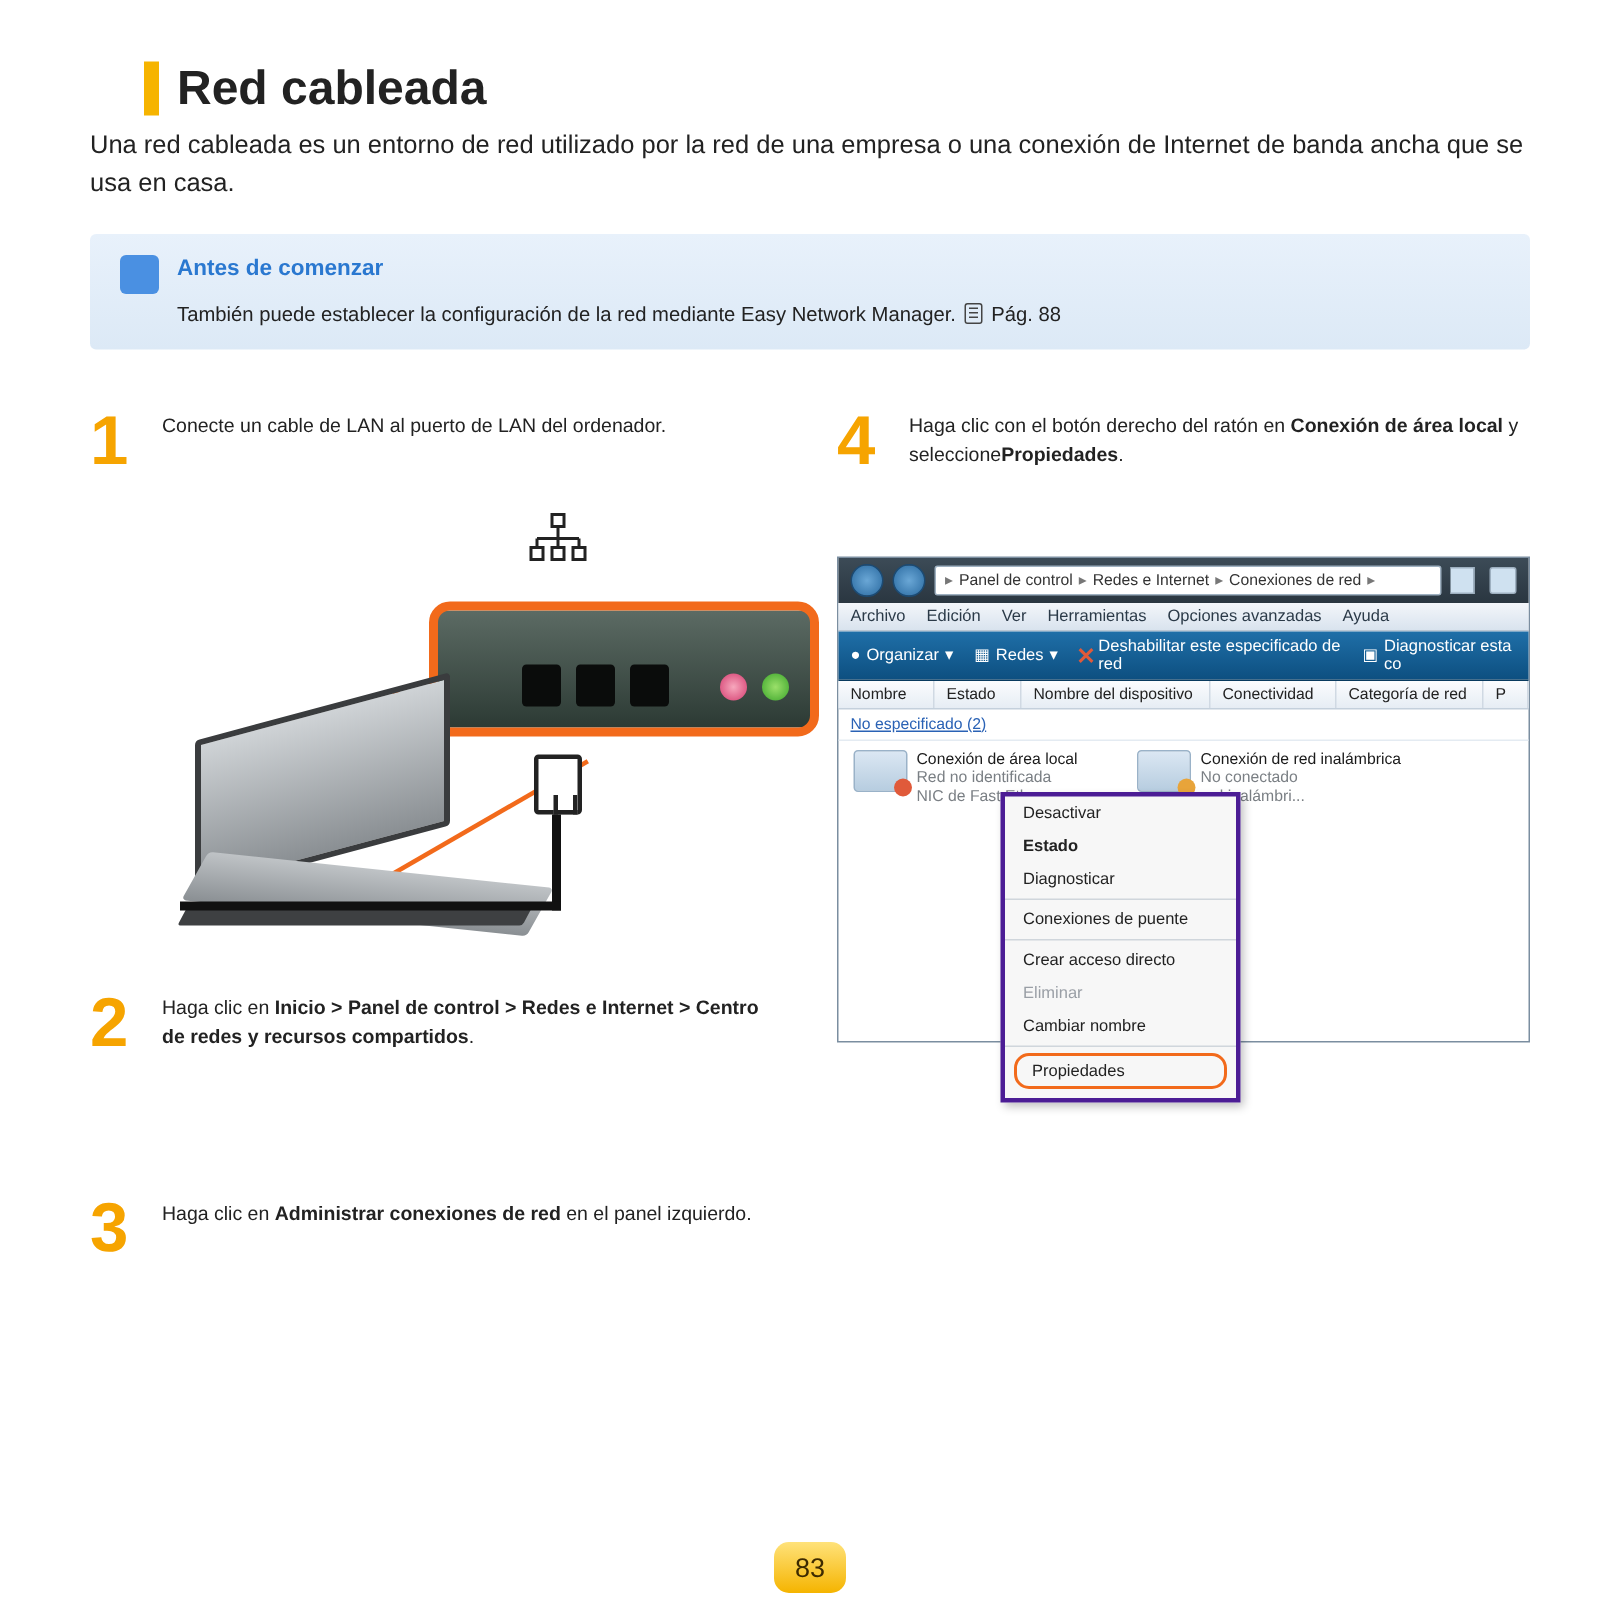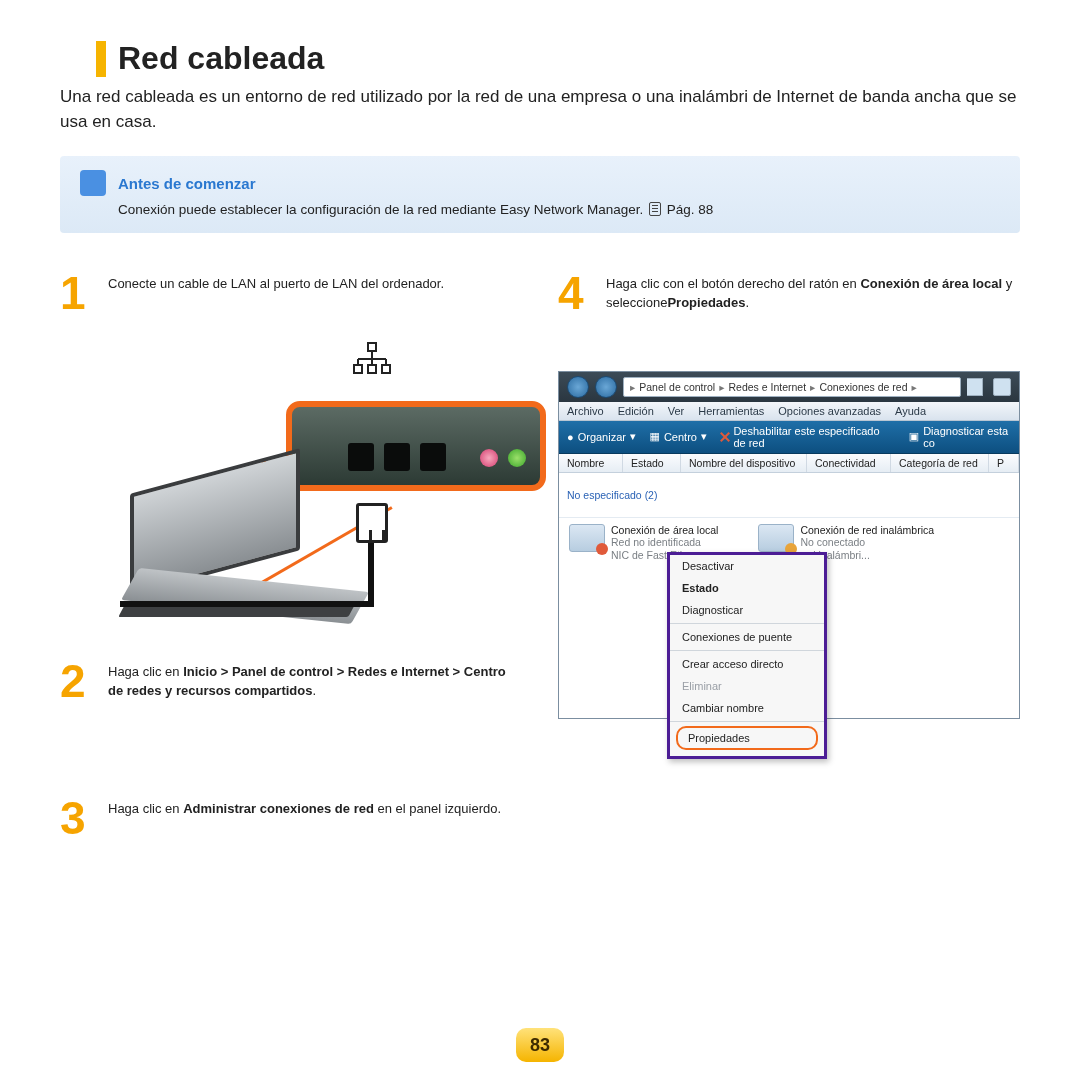--- a/index.html
+++ b/index.html
@@ -15,21 +15,21 @@
   .title-row { display: flex; align-items: center; gap: 12px; margin-bottom: 8px; padding-left: 36px; }
   .title-bar { width: 10px; height: 36px; background: #f6b400; }
   h1 { font-size: 32px; font-weight: bold; color: #222; }
   .intro { font-size: 17px; line-height: 1.45; margin-bottom: 22px; }
   .callout {
     background: linear-gradient(#e8f1fb,#dce9f6);
     border-radius: 4px;
     padding: 14px 20px 16px 20px;
     margin-bottom: 40px;
   }
-  .callout-head { display: flex; align-items: center; gap: 12px; margin-bottom: 6px; }
+  .callout-head { display: flex; align-items: flex-start; gap: 12px; margin-bottom: 6px; }
   .callout-square { width: 26px; height: 26px; background: #4a90e2; border-radius: 4px; }
   .callout-title { color: #2a78d0; font-weight: bold; font-size: 15px; }
   .callout-body { font-size: 13.5px; padding-left: 38px; }
   .page-ref-icon {
     display: inline-block; width: 12px; height: 14px; border: 1px solid #444;
     border-radius: 2px; vertical-align: -2px; margin: 0 2px; position: relative;
   }
   .page-ref-icon::before {
     content:""; position:absolute; left:2px; right:2px; top:2px; height:1px; background:#444;
     box-shadow: 0 3px 0 #444, 0 6px 0 #444;
@@ -122,21 +122,21 @@
   .toolbar {
     background: linear-gradient(#1f6fa8,#0d4f80); color:#fff; padding:4px 8px; display:flex;
     gap:14px; align-items:center; font-size:11px; border-bottom:1px solid #083a5e;
   }
   .tb-item{display:flex;align-items:center;gap:4px;}
   .tb-x{width:10px;height:10px;display:inline-block;position:relative;}
   .tb-x::before,.tb-x::after{content:"";position:absolute;left:4px;top:-1px;width:2px;height:12px;background:#e05a3a;}
   .tb-x::before{transform:rotate(45deg);} .tb-x::after{transform:rotate(-45deg);}
   .columns-hdr{display:flex;background:linear-gradient(#fbfcfe,#e6edf4);border-bottom:1px solid #c4d0dc;font-size:10.5px;}
   .ch{padding:3px 8px;border-right:1px solid #d0d9e3;}
-  .cat-row{color:#2a62b5;padding:16px 8px;font-size:10.5px;border-bottom:1px solid #e4ebf2;}
+  .cat-row{color:#2a62b5;padding:4px 8px;font-size:10.5px;border-bottom:1px solid #e4ebf2;text-decoration:underline;}
   .conns{display:flex;gap:40px;padding:6px 10px 0 10px;position:relative;height:200px;}
   .conn{display:flex;gap:6px;}
   .conn-icon{width:36px;height:28px;background:linear-gradient(#dbe7f3,#b7cde0);border:1px solid #9ab2c8;border-radius:3px;position:relative;}
   .conn-icon::after{content:"";position:absolute;right:-4px;bottom:-4px;width:12px;height:12px;border-radius:50%;background:#e05a3a;}
   .conn-icon.wl::after{background:#e8a43a;}
   .conn-text{font-size:10.5px;line-height:1.2;}
   .conn-text .t{color:#1a1a1a;}
   .conn-text .s{color:#7a7f84;}
   .context-menu{
     position:absolute; left:108px; top:34px; width:160px; background:#f7f7f7;
@@ -149,39 +149,39 @@
   .cm-item.prop{
     border:2px solid #f26a1b; border-radius:10px; margin:4px 6px 6px 6px; padding:4px 10px;
   }
 
   
   .pagenum{
     position:absolute; left:50%; bottom:18px; transform:translateX(-50%);
     width:48px; height:34px; border-radius:10px;
     background:linear-gradient(#ffe27a,#f5b400);
     display:flex;align-items:center;justify-content:center;
-    color:#3d2a00;font-size:18px;font-weight:bold;
+    color:#3d2a00;font-size:18px;font-weight:normal;
   }
 </style>
 </head>
 <body>
 
 <div class="title-row">
   <div class="title-bar"></div>
   <h1>Red cableada</h1>
 </div>
-<p class="intro">Una red cableada es un entorno de red utilizado por la red de una empresa o una inalámbri de Internet de banda ancha que se usa en casa.</p>
+<p class="intro">Una red cableada es un entorno de red utilizado por la red de una empresa o una conexión de Internet de banda ancha que se usa en casa.</p>
 
 <div class="callout">
   <div class="callout-head">
     <div class="callout-square"></div>
     <div class="callout-title">Antes de comenzar</div>
   </div>
   <div class="callout-body">
-    <span>Conexión puede establecer la configuración de la red mediante Easy Network Manager. </span>
+    <span>También puede establecer la configuración de la red mediante Easy Network Manager. </span>
     <span class="page-ref-icon"></span>
     <span>Pág. 88</span>
   </div>
 </div>
 
 <div class="cols">
   <div class="col">
 
     <div class="step">
       <div class="step-num">1</div>
@@ -269,21 +269,21 @@
         <span>Archivo</span>
         <span>Edición</span>
         <span>Ver</span>
         <span>Herramientas</span>
         <span>Opciones avanzadas</span>
         <span>Ayuda</span>
       </div>
 
       <div class="toolbar">
         <div class="tb-item">● <span>Organizar</span> ▾</div>
-        <div class="tb-item">▦ <span>Centro</span> ▾</div>
+        <div class="tb-item">▦ <span>Redes</span> ▾</div>
         <div class="tb-item">
             <span class="tb-x"></span>
             <span>Deshabilitar este especificado de red</span>
           </div>
         <div class="tb-item">▣ <span>Diagnosticar esta co</span></div>
       </div>
 
       <div class="columns-hdr">
         <div class="ch" style="width:64px">Nombre</div>
         <div class="ch" style="width:58px">Estado</div>

